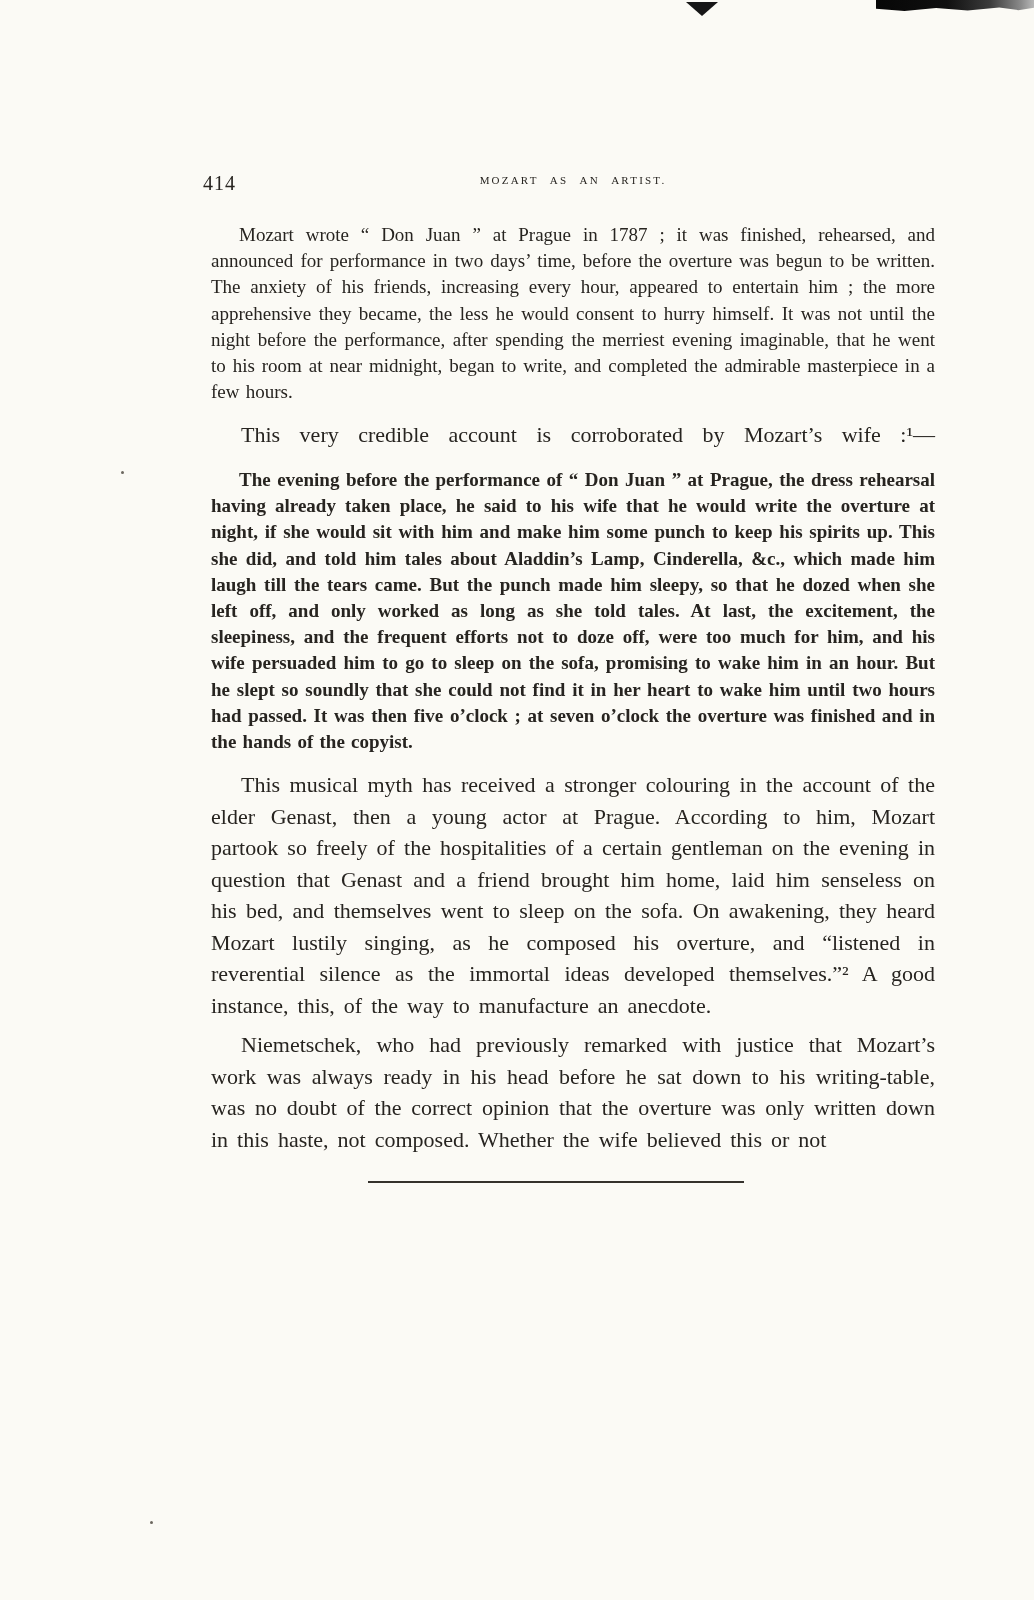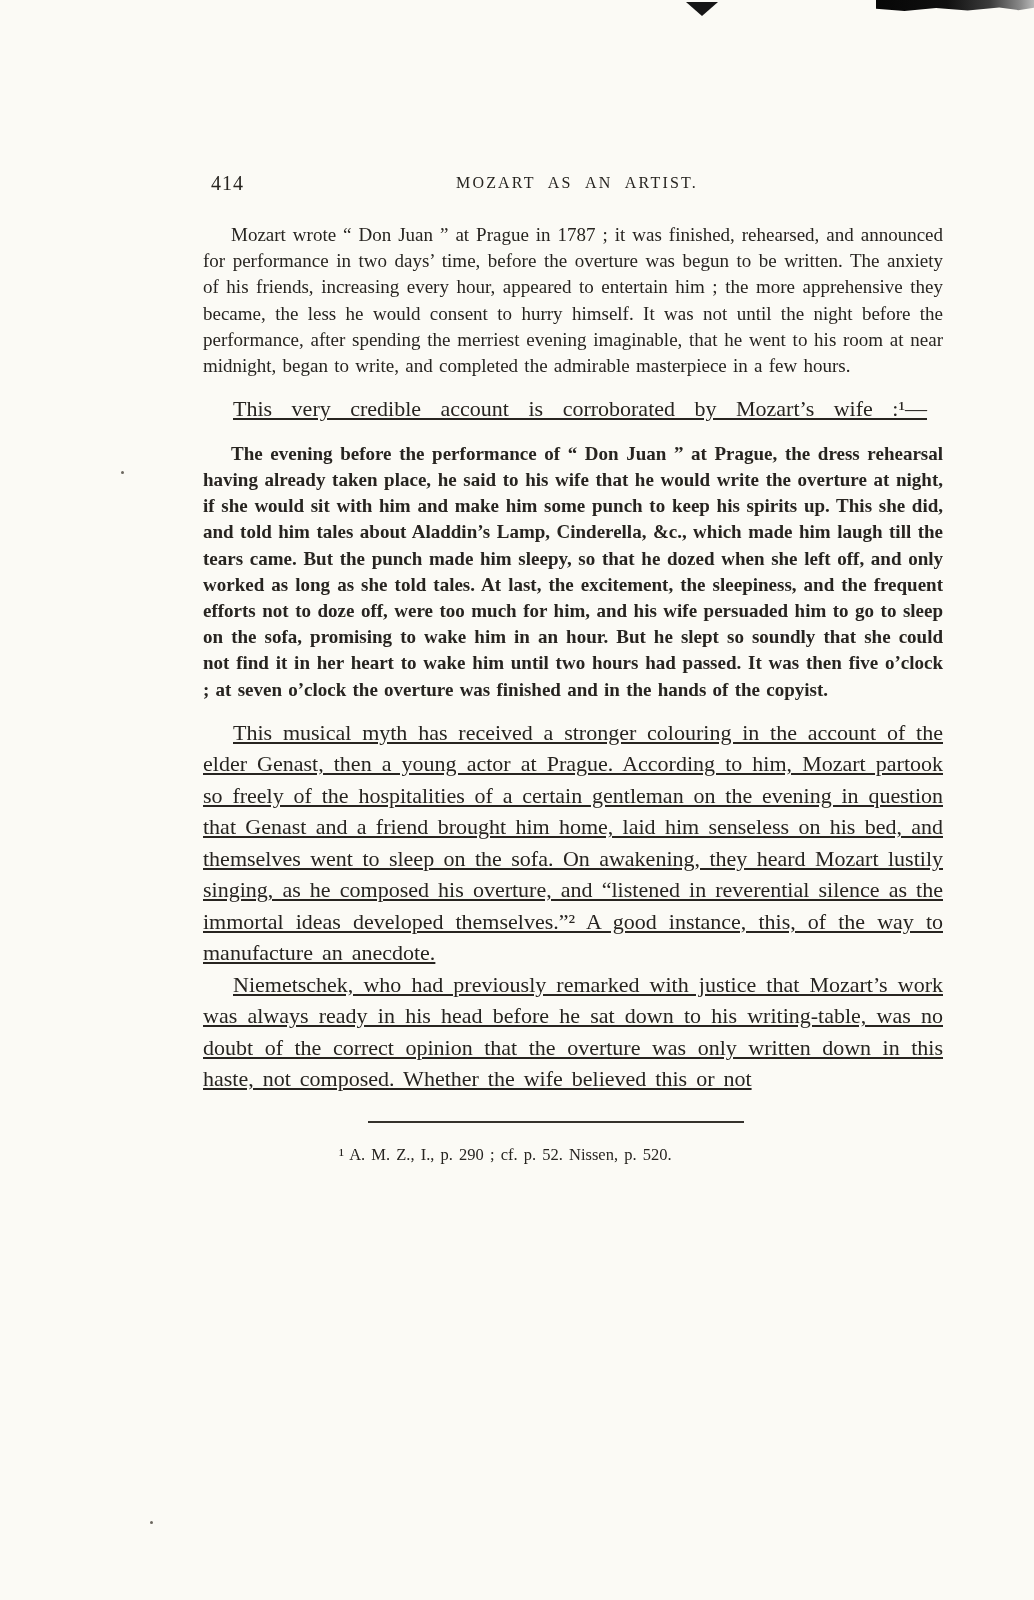--- a/index.html
+++ b/index.html
@@ -51,53 +51,51 @@
   .text-column {
     position: absolute;
     left: 203px;
     top: 172px;
     width: 740px;
   }
   .page-header {
     position: relative;
     height: 24px;
     margin-bottom: 26px;
-    margin-left: 8px;
   }
   .page-number {
     position: absolute;
     left: 0;
     top: 0;
     font-size: 20px;
     letter-spacing: 1px;
   }
   .running-head {
     display: block;
     text-align: center;
-    font-size: 16px;
+    font-size: 11px;
     letter-spacing: 2.2px;
     word-spacing: 7px;
     padding-top: 2px;
   }
-  p { margin: 0; }
+  p { margin: 8px; }
   .quote {
     font-size: 19px;
     line-height: 26.2px;
     text-align: justify;
     text-indent: 28px;
     word-spacing: 1.5px;
     margin-bottom: 14px;
   }
   .body-para {
     font-size: 22px;
     line-height: 31.5px;
     text-align: justify;
     text-indent: 30px;
     word-spacing: 3.5px;
-    text-decoration: underline;
   }
   .body-para.spread {
     word-spacing: 14px;
     margin-bottom: 16px;
   }
   .quote.second {
     margin-bottom: 14px;
     font-weight: bold;
   }
   .footnotes {
@@ -138,17 +136,16 @@
     <p class="body-para spread">This very credible account is corroborated by Mozart’s wife :¹—</p>
 
     <p class="quote second">The evening before the performance of “ Don Juan ” at Prague, the dress rehearsal having already taken place, he said to his wife that he would write the overture at night, if she would sit with him and make him some punch to keep his spirits up.  This she did, and told him tales about Aladdin’s Lamp, Cinderella, &amp;c., which made him laugh till the tears came.  But the punch made him sleepy, so that he dozed when she left off, and only worked as long as she told tales.  At last, the excitement, the sleepiness, and the frequent efforts not to doze off, were too much for him, and his wife persuaded him to go to sleep on the sofa, promising to wake him in an hour.  But he slept so soundly that she could not find it in her heart to wake him until two hours had passed.  It was then five o’clock ; at seven o’clock the overture was finished and in the hands of the copyist.</p>
 
     <p class="body-para">This musical myth has received a stronger colouring in the account of the elder Genast, then a young actor at Prague. According to him, Mozart partook so freely of the hospitalities of a certain gentleman on the evening in question that Genast and a friend brought him home, laid him senseless on his bed, and themselves went to sleep on the sofa.  On awakening, they heard Mozart lustily singing, as he composed his overture, and “listened in reverential silence as the immortal ideas developed themselves.”²  A good instance, this, of the way to manufacture an anecdote.</p>
 
     <p class="body-para">Niemetschek, who had previously remarked with justice that Mozart’s work was always ready in his head before he sat down to his writing-table, was no doubt of the correct opinion that the overture was only written down in this haste, not composed.   Whether the wife believed this or not</p>
 
     <div class="footnotes">
       <div class="fn-rule"></div>
-      <div class="footnote">¹ A. M. Z., I., p. 290 ; cf. p. 52.  Nissen, p. 520.</div>
     </div>
 
   </div>
 </div>
 
 </body></html>

